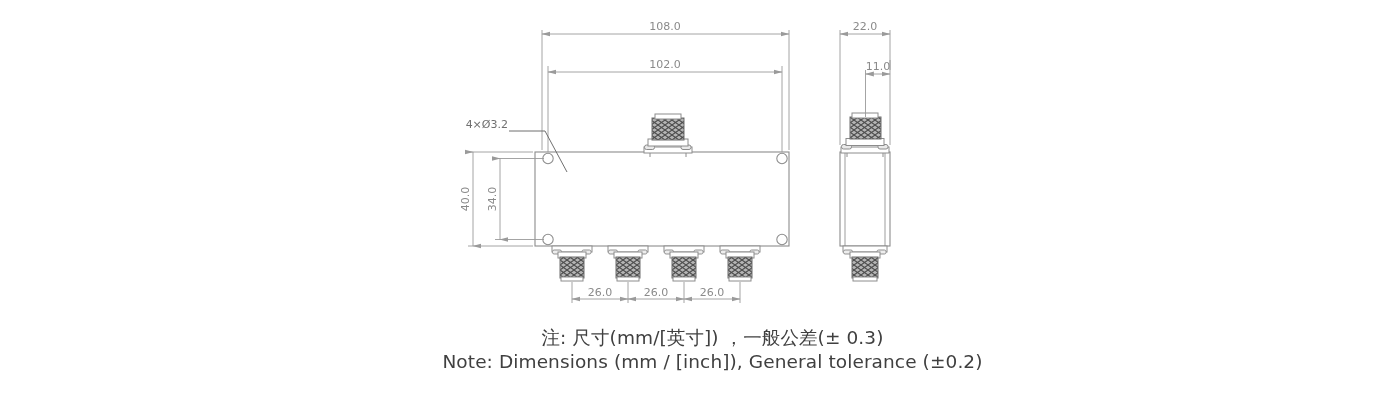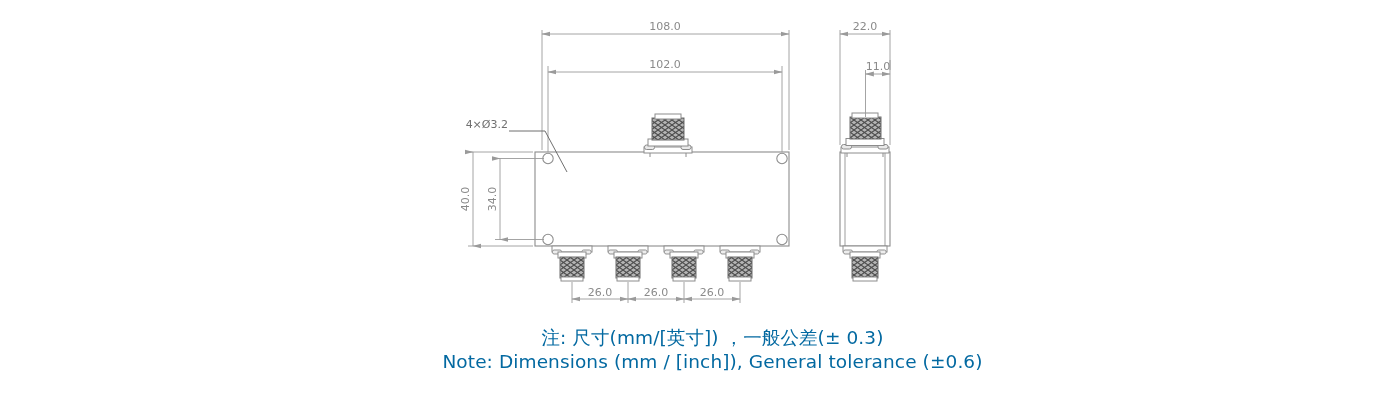--- a/index.html
+++ b/index.html
@@ -29,21 +29,21 @@
     position: absolute;
     left: 0;
     top: 326px;
     width: 1400px;
     text-align: center;
     line-height: 1.32;
   }
   .caption-line {
     display: block;
     font-size: 18.5px;
-    color: #0369a1;
+    color: #404040;
     letter-spacing: 0.1px;
     margin-left: 25px;
   }
   .caption-line.zh {
     font-family: "DejaVu Sans", "Liberation Sans", sans-serif;
   }
   .caption-line.en {
     font-family: "DejaVu Sans", "Liberation Sans", sans-serif;
   }
 </style>
@@ -227,14 +227,14 @@
         </g>
         <text x="878" y="70" text-anchor="middle" font-size="11" font-family="'DejaVu Sans','Liberation Sans',sans-serif" fill="#8a8a8a" stroke="none">11.0</text>
       </g>
 
     </g>
   </svg>
 </div>
 
 <div class="caption-block">
   <span class="caption-line zh">注: 尺寸(mm/[英寸]) ，一般公差(± 0.3)</span>
-  <span class="caption-line en">Note: Dimensions (mm / [inch]), General tolerance (±0.6)</span>
+  <span class="caption-line en">Note: Dimensions (mm / [inch]), General tolerance (±0.2)</span>
 </div>
 
 </body></html>

